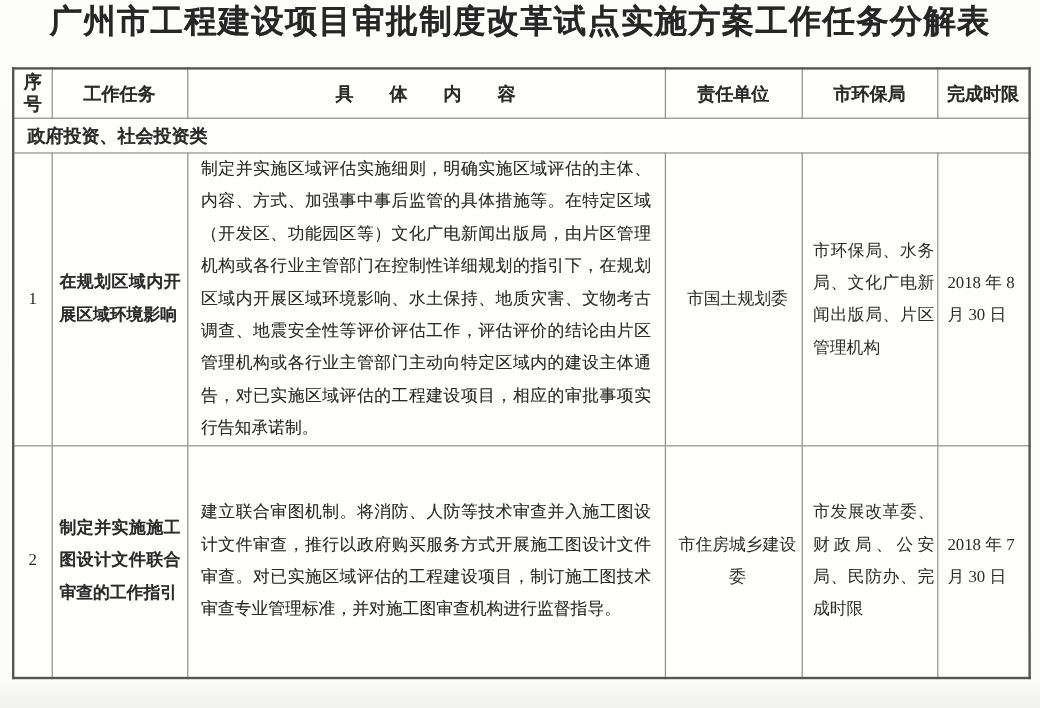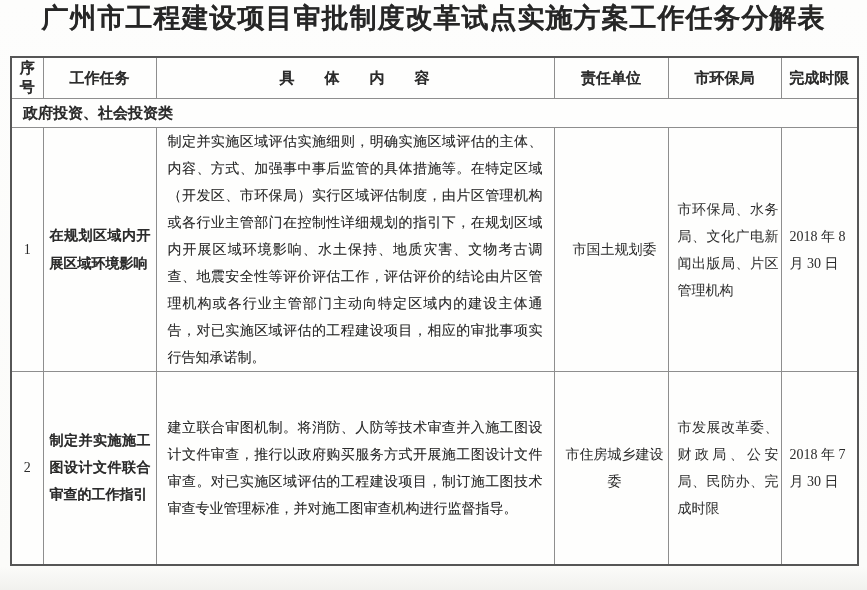--- a/index.html
+++ b/index.html
@@ -127,21 +127,21 @@
       </tr>
     </thead>
     <tbody>
       <tr class="section-row">
         <td colspan="6">政府投资、社会投资类</td>
       </tr>
 
       <tr class="data-row-1">
         <td class="cell-no">1</td>
         <td class="cell-task">在规划区域内开展区域环境影响</td>
-        <td class="cell-content">制定并实施区域评估实施细则，明确实施区域评估的主体、内容、方式、加强事中事后监管的具体措施等。在特定区域（开发区、市环保局）实行区域评估制度，由片区管理机构或各行业主管部门在控制性详细规划的指引下，在规划区域内开展区域环境影响、水土保持、地质灾害、文物考古调查、地震安全性等评价评估工作，评估评价的结论由片区管理机构或各行业主管部门主动向特定区域内的建设主体通告，对已实施区域评估的工程建设项目，相应的审批事项实行告知承诺制。</td>
+        <td class="cell-content">制定并实施区域评估实施细则，明确实施区域评估的主体、内容、方式、加强事中事后监管的具体措施等。在特定区域（开发区、功能园区等）文化广电新闻出版局，由片区管理机构或各行业主管部门在控制性详细规划的指引下，在规划区域内开展区域环境影响、水土保持、地质灾害、文物考古调查、地震安全性等评价评估工作，评估评价的结论由片区管理机构或各行业主管部门主动向特定区域内的建设主体通告，对已实施区域评估的工程建设项目，相应的审批事项实行告知承诺制。</td>
         <td class="cell-responsible">市国土规划委</td>
         <td class="cell-cooperating">市环保局、水务局、文化广电新闻出版局、片区管理机构</td>
         <td class="cell-deadline">2018 年 8 月 30 日</td>
       </tr>
 
       <tr class="data-row-2">
         <td class="cell-no">2</td>
         <td class="cell-task">制定并实施施工图设计文件联合审查的工作指引</td>
         <td class="cell-content">建立联合审图机制。将消防、人防等技术审查并入施工图设计文件审查，推行以政府购买服务方式开展施工图设计文件审查。对已实施区域评估的工程建设项目，制订施工图技术审查专业管理标准，并对施工图审查机构进行监督指导。</td>
         <td class="cell-responsible">市住房城乡建设委</td>

